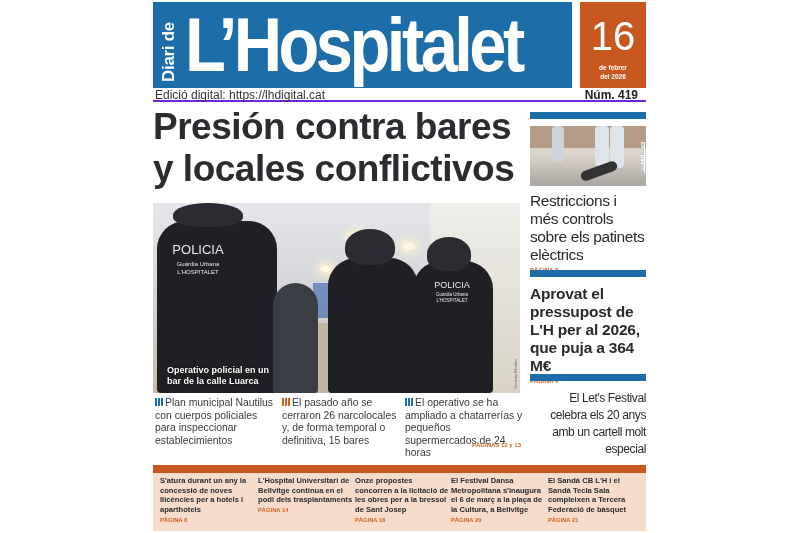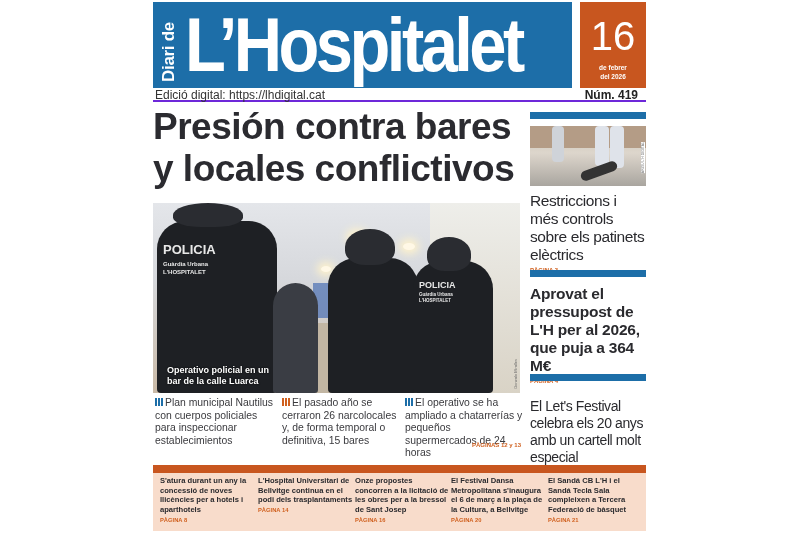--- a/index.html
+++ b/index.html
@@ -19,21 +19,21 @@
   .subline .edition .url { color: #333; }
   .subline .issue { position: absolute; right: 8px; top: 0; font-weight: bold; color: #222; }
 
   .headline { position: absolute; left: 153px; top: 106px; width: 370px; font-weight: bold; font-size: 37px; line-height: 42px; color: #2b2b30; letter-spacing: -0.5px; }
 
   .photo { position: absolute; left: 153px; top: 203px; width: 367px; height: 190px; overflow: hidden; background: linear-gradient(180deg, #e4e6ea 0%, #d6d8dc 40%, #c9b9a6 100%); }
   .photo .ceiling-light { position: absolute; border-radius: 50%; background: #fff8e6; box-shadow: 0 0 8px 4px #fff3cc; }
   .photo .wall-right { position: absolute; right: 0; top: 0; width: 90px; height: 190px; background: linear-gradient(180deg, #eeeeea, #d9d3c6); }
   .photo .officer { position: absolute; background: #1e2024; border-radius: 28px 28px 4px 4px; }
   .photo .helmet { position: absolute; background: #2a2c31; border-radius: 50% 50% 40% 40%; }
-  .photo .vest-text { position: absolute; color: #e8e8e8; font-weight: bold; line-height: 1.1; }
+  .photo .vest-text { position: absolute; color: #e8e8e8; font-weight: normal; text-align: center; line-height: 1.1; }
   .photo .caption { position: absolute; left: 14px; top: 162px; color: #fff; font-weight: bold; font-size: 9px; line-height: 11px; text-shadow: 0 0 2px #000; }
   .photo .credit { position: absolute; right: 2px; bottom: 4px; writing-mode: vertical-rl; transform: rotate(180deg); font-size: 4px; color: #666; }
 
   .bullets { position: absolute; left: 153px; top: 397px; width: 372px; height: 58px; }
   .bullet { position: absolute; top: 0; width: 118px; font-size: 10.4px; line-height: 12.5px; color: #3a3a3e; }
   .bullet .mark { display: inline-block; width: 8px; height: 8px; margin-right: 2px; vertical-align: 0px; }
   .bullet .mark.blue { background: repeating-linear-gradient(90deg, #1d6ea8 0 2px, #fff 2px 3px); }
   .bullet .mark.orange { background: repeating-linear-gradient(90deg, #d0601f 0 2px, #fff 2px 3px); }
   .pages-ref { position: absolute; right: 4px; top: 45px; font-size: 6px; font-weight: bold; color: #d0601f; }
 
@@ -139,21 +139,21 @@
 </div>
 
 <div class="sidebar" style="top:270px;">
   <div class="bar"></div>
   <div class="story-title bold" style="margin-top:8px;">Aprovat el pressupost de L'H per al 2026, que puja a 364 M€</div>
   <div class="page">PÀGINA 4</div>
 </div>
 
 <div class="sidebar" style="top:374px;">
   <div class="bar"></div>
-  <div class="story-title" style="font-size:14px;line-height:17px;margin-top:17px;">El Let's Festival celebra els 20 anys amb un cartell molt especial</div>
+  <div class="story-title" style="font-size:12px;line-height:17px;margin-top:9px;text-align:right;">El Let's Festival celebra els 20 anys amb un cartell molt especial</div>
   <div class="page" style="margin-top:8px;">PÀGINA 19</div>
 </div>
 
 <div class="bottom">
   <div class="band"></div>
   <div class="box">
     <div class="item" style="left:105px;">
       <div>L'Hospital Universitari de Bellvitge continua en el podi dels trasplantaments</div>
       <div class="page">PÀGINA 14</div>
     </div>

